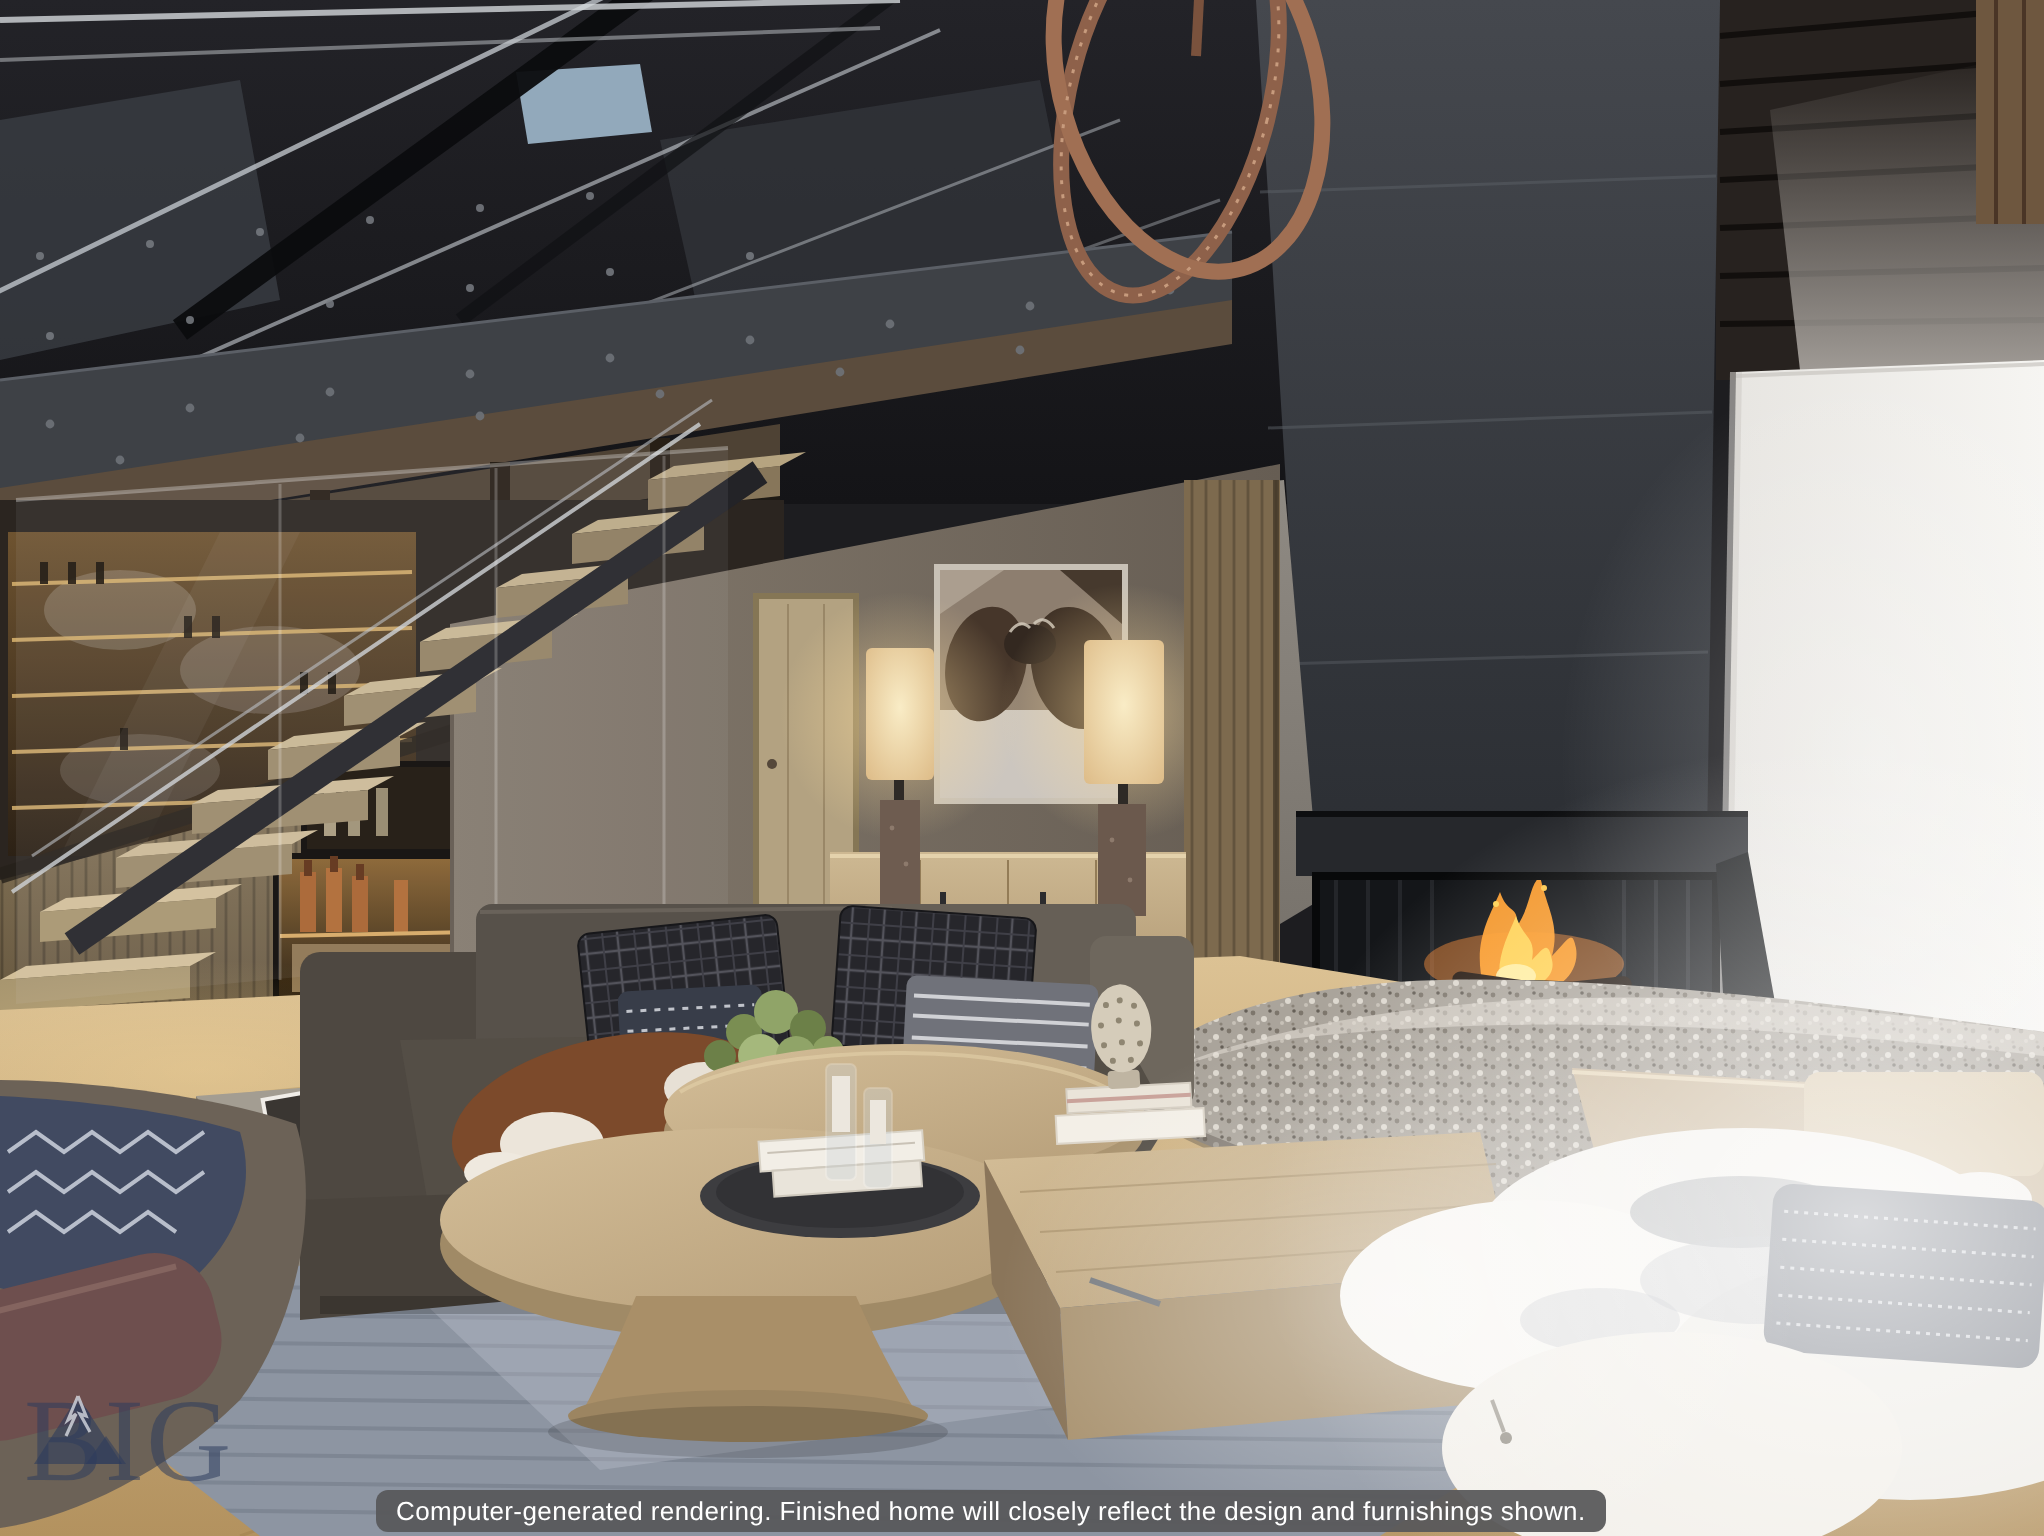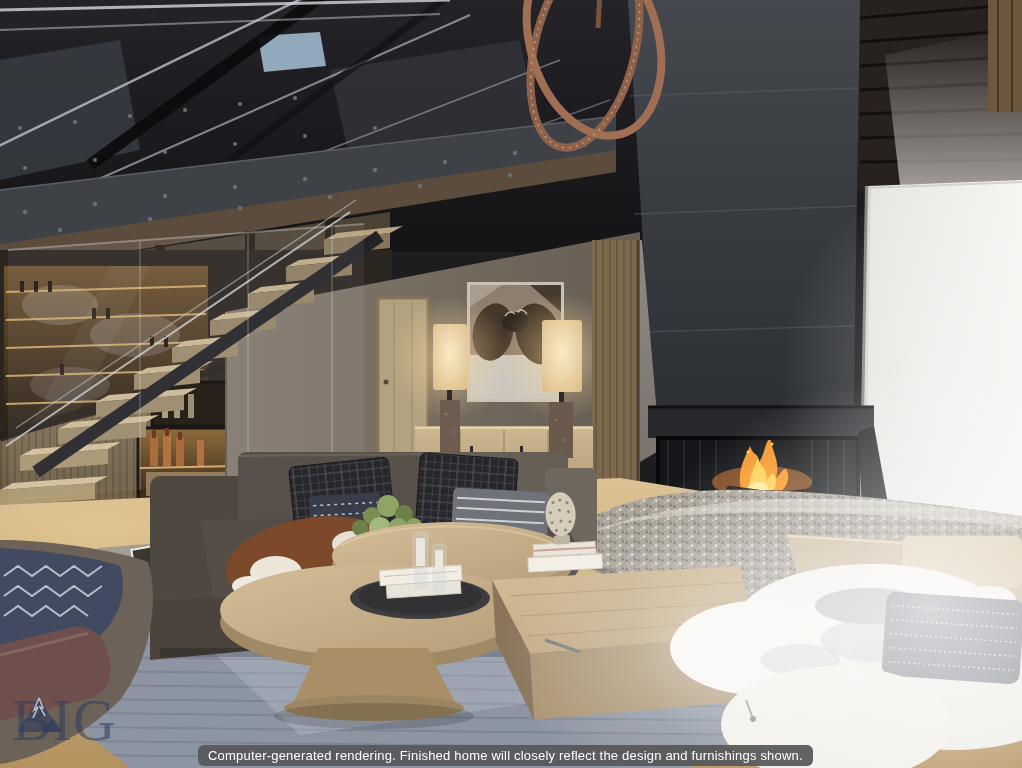--- a/index.html
+++ b/index.html
@@ -8,21 +8,21 @@
   .canvas svg{position:absolute;left:0;top:0;display:block;}
   .watermark{position:absolute;left:12px;top:696px;display:flex;align-items:flex-end;gap:3px;
              color:rgba(45,60,92,.55);font-family:"Liberation Serif",serif;font-size:59px;
              line-height:.82;letter-spacing:1px;user-select:none;}
   .watermark .mtn{margin:0 1px -1px 1px;}
   .mls-badge{position:absolute;left:160px;top:780px;width:34px;height:21px;
              background:rgba(78,78,80,.88);
              clip-path:polygon(0 0,100% 0,100% 60%,80% 100%,32% 94%,0 76%);
              display:flex;align-items:center;justify-content:center;
              color:#fff;font:bold 8px "Liberation Sans",sans-serif;letter-spacing:.5px;}
-  .caption-bar{position:absolute;left:198px;top:745px;height:21px;padding:0 10px;
+  .caption-bar{position:absolute;left:188px;top:745px;height:21px;padding:0 10px;
                border-radius:6px;background:rgba(88,88,90,.94);color:#fff;
                font:13px/21px "Liberation Sans",sans-serif;letter-spacing:.2px;white-space:nowrap;}
 </style>
 </head>
 <body>
 
 <div class="canvas">
 <svg width="1022" height="768" viewBox="0 0 1022 768">
   <defs>
     <linearGradient id="gLoft" x1="0" y1="0" x2="0" y2="1">

